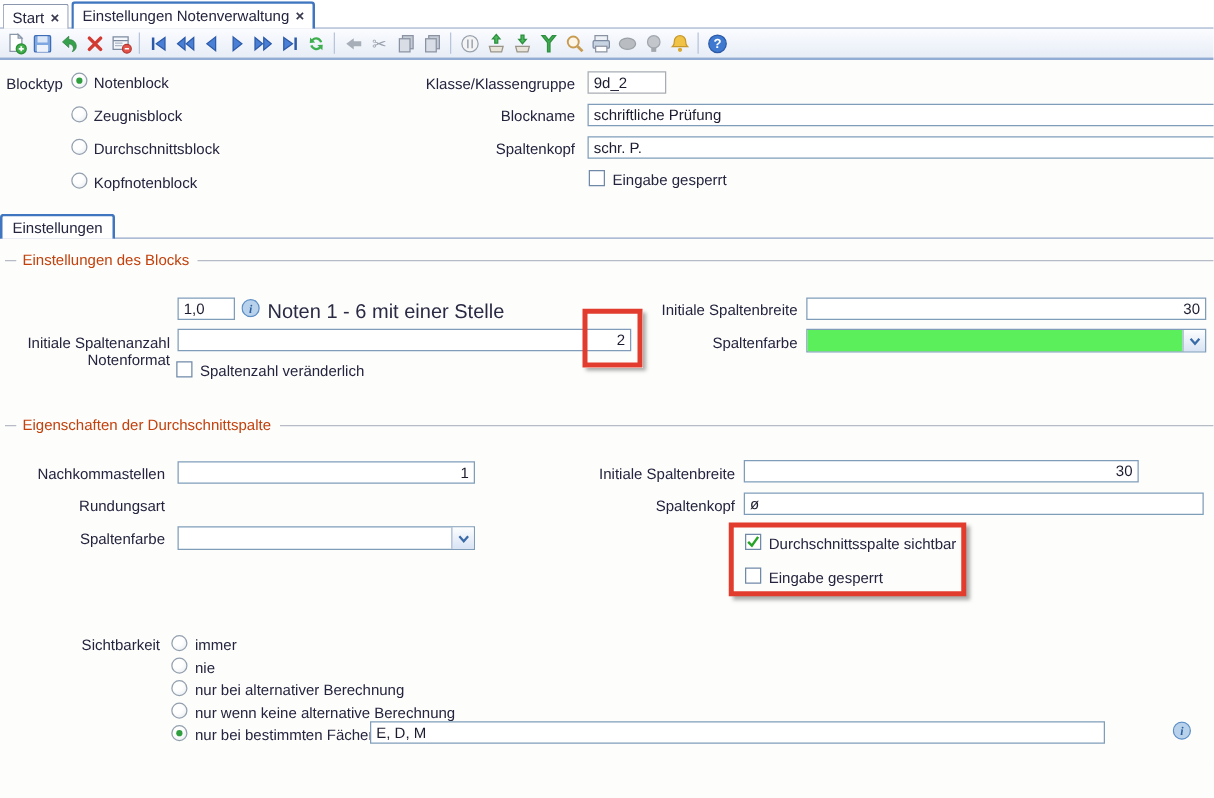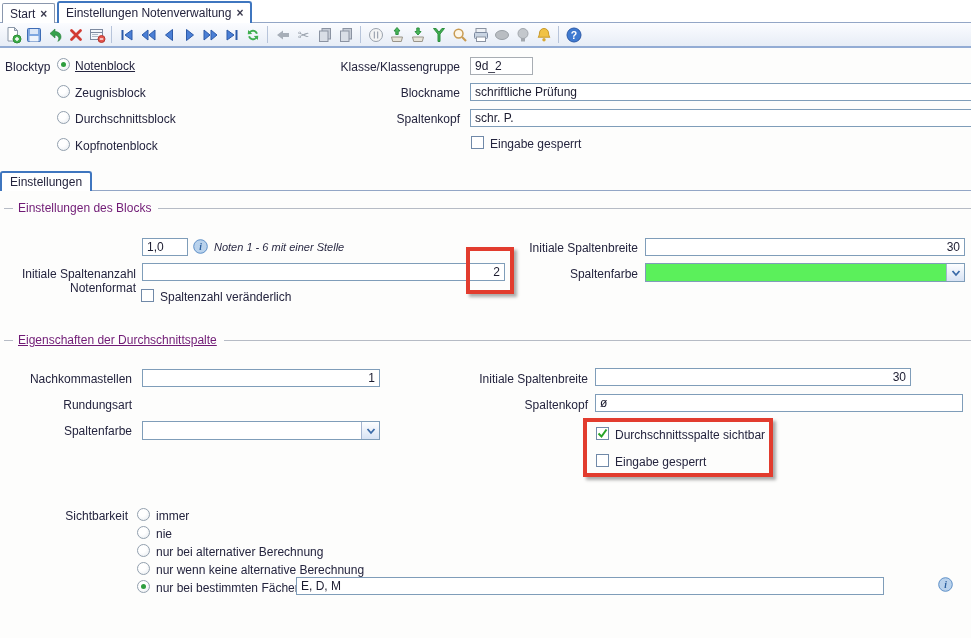--- a/index.html
+++ b/index.html
@@ -23,24 +23,24 @@
   .lbl.r{text-align:right;}
   .txt{position:absolute;border:1px solid #7f9db9;background:#fff;height:18px;box-sizing:border-box;font:12px "Liberation Sans",sans-serif;color:#1c1c30;padding:0 4px;outline:none;}
   .txt.num{text-align:right;}
   .txt.disabled{border-color:#a8adb3;}
   .radio{position:absolute;width:13px;height:13px;border-radius:50%;border:1px solid #93a0ae;background:radial-gradient(circle at 35% 30%,#fff 40%,#e4e9ee);box-sizing:border-box;cursor:pointer;}
   .radio.sel::after{content:"";position:absolute;left:3px;top:3px;width:5px;height:5px;border-radius:50%;background:#2f9e3f;}
   .cb{position:absolute;width:13px;height:13px;border:1px solid #7089a8;background:#fff;box-sizing:border-box;cursor:pointer;}
   .combo{position:absolute;border:1px solid #7f9db9;background:#fff;box-sizing:border-box;display:flex;align-items:stretch;cursor:default;}
   .combo .val{flex:1;font-size:12px;padding:2px 4px;white-space:nowrap;overflow:hidden;}
   .combo .cbtn{width:17px;background:linear-gradient(#fdfeff,#d8e3f4);border-left:1px solid #a3b4d0;display:flex;align-items:center;justify-content:center;cursor:pointer;}
-  .grouptitle{position:absolute;left:4px;right:0;display:flex;align-items:center;font-size:12px;color:#701a75;white-space:nowrap;}
+  .grouptitle{position:absolute;left:4px;right:0;display:flex;align-items:center;font-size:12px;color:#c2410c;white-space:nowrap;}
   .grouptitle::before{content:"";width:9px;height:1px;background:#b6bbc5;margin-right:5px;}
   .grouptitle::after{content:"";flex:1;height:1px;background:#b6bbc5;margin-left:7px;}
-  .hint{position:absolute;font-size:11px;font-style:italic;color:#2a2a44;white-space:nowrap;}
+  .hint{position:absolute;font-size:16px;color:#2a2a44;white-space:nowrap;}
   .redbox{position:absolute;border:4px solid #e23c2e;box-shadow:3px 3px 3px rgba(70,70,70,.45);pointer-events:none;}
   
   #settings-tab{position:absolute;left:0;top:171px;height:20px;padding:0 8px;display:flex;align-items:center;background:#fff;border:2px solid #3f76bf;border-bottom:none;border-radius:3px 3px 0 0;font-size:12px;z-index:2;box-sizing:border-box;}
   #settings-stripline{position:absolute;left:0;top:190px;width:971px;height:1px;background:#93a6c6;z-index:1;}
   .infoicon{position:absolute;cursor:default;}
 </style>
 </head>
 <body>
 
 <div id="app">
@@ -213,21 +213,21 @@
         <svg width="18" height="18" viewBox="0 0 18 18">
           <circle cx="9" cy="9" r="7" fill="#3f7ad0" stroke="#2c5aa8"></circle>
           <text x="9" y="12.6" text-anchor="middle" font-size="10.5" font-weight="bold" fill="#fff" font-family="Liberation Sans,sans-serif">?</text>
         </svg>
       </span>
   </div>
 
   <span class="lbl" style="left:5px;top:60px;">Blocktyp</span>
 
   <span class="radio sel" style="left:57px;top:58px;"></span>
-  <span class="lbl" style="left:75px;top:59px;text-decoration:underline;">Notenblock</span>
+  <span class="lbl" style="left:75px;top:59px;">Notenblock</span>
   <span class="radio" style="left:57px;top:85px;"></span>
   <span class="lbl" style="left:75px;top:86px;">Zeugnisblock</span>
   <span class="radio" style="left:57px;top:111px;"></span>
   <span class="lbl" style="left:75px;top:112px;">Durchschnittsblock</span>
   <span class="radio" style="left:57px;top:138px;"></span>
   <span class="lbl" style="left:75px;top:139px;">Kopfnotenblock</span>
 
   <span class="lbl r" style="left:310px;top:60px;width:150px;">Klasse/Klassengruppe</span>
   <input class="txt disabled" style="left: 470px; top: 57px; width: 63px;" value="9d_2">
   <span class="lbl r" style="left:310px;top:86px;width:150px;">Blockname</span>
@@ -268,21 +268,21 @@
           <path d="M1.5 2l3.5 4 3.5-4" stroke="#3a6aa8" stroke-width="1.8" fill="none"></path>
         </svg>
       </span>
   </div>
 
   <span class="cb" style="left:141px;top:289px;"></span>
   <span class="lbl" style="left:160px;top:290px;">Spaltenzahl veränderlich</span>
 
   <div class="redbox" style="left:466px;top:247px;width:40px;height:39px;"></div>
 
-  <div class="grouptitle" style="top:333px;text-decoration:underline;">
+  <div class="grouptitle" style="top:333px;">
     <span>Eigenschaften der Durchschnittspalte</span>
   </div>
 
   <span class="lbl r" style="left:0;top:372px;width:132px;">Nachkommastellen</span>
   <input class="txt num" style="left: 142px; top: 369px; width: 238px;" value="1">
 
   <span class="lbl r" style="left:0;top:398px;width:132px;">Rundungsart</span>
 
   <span class="lbl r" style="left:0;top:424px;width:132px;">Spaltenfarbe</span>
   <div class="combo" style="left:142px;top:421px;width:238px;height:19px;">

